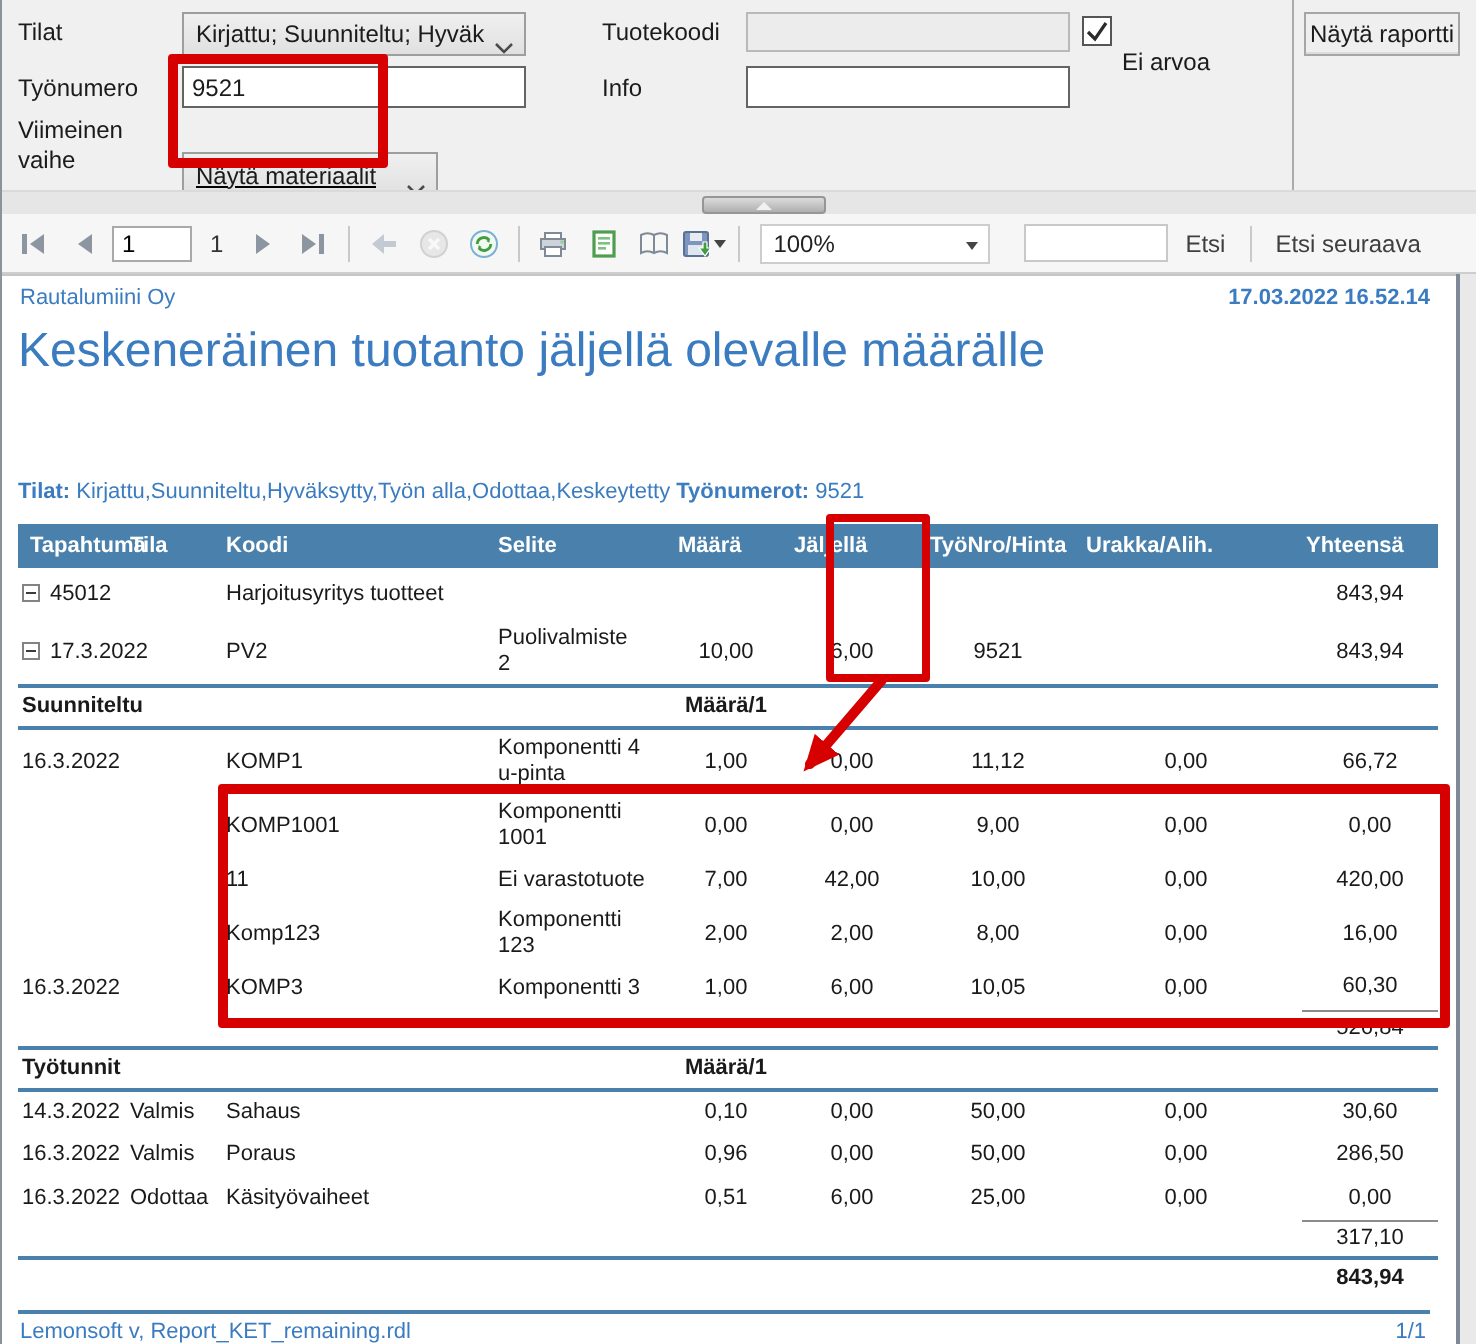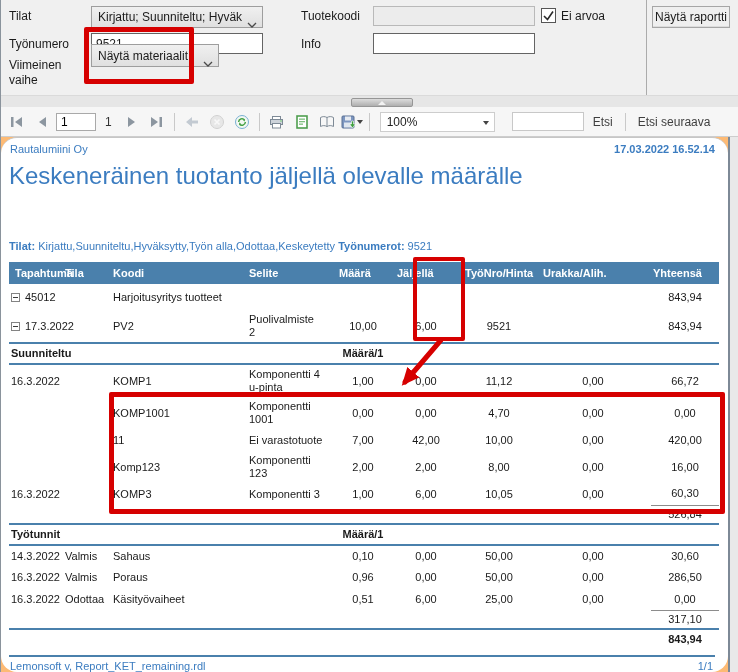--- a/index.html
+++ b/index.html
@@ -8,28 +8,28 @@
             border-left:1px solid #8a939c; font-family:"Liberation Sans",sans-serif; }
 
   
   .params { position:absolute; left:0; top:0; width:738px; height:95px; background:#F0F0F0; }
   .plabel { position:absolute; font-size:12px; color:#1b1b1b; }
   .lbl-tilat      { left:8px;  top:9px; }
   .lbl-tyonumero  { left:8px;  top:37px; }
   .lbl-vaihe      { left:8px;  top:58px; width:72px; line-height:15px; }
   .lbl-tuotekoodi { left:300px; top:9px; }
   .lbl-info       { left:300px; top:37px; }
-  .lbl-eiarvoa    { left:560px; top:9px;text-align:center; }
+  .lbl-eiarvoa    { left:560px; top:24px;text-align:center; }
 
   .combo { position:absolute; display:flex; align-items:center; padding:0 20px 0 6px;
            background:linear-gradient(#F0F0F0,#E0E0E0); border:1px solid #9E9E9E; }
   .combo .val { font-size:12px; color:#1b1b1b; white-space:nowrap; overflow:hidden; }
   .combo .chev { position:absolute; right:5px; top:50%; margin-top:-3px; }
   .cmb-tilat { left:90px; top:6px;  width:172px; height:22px; }
-  .cmb-vaihe { left:90px; top:44px; width:128px; height:23px; }
+  .cmb-vaihe { left:90px; top:76px; width:128px; height:23px;text-decoration:underline; }
 
   .tbox { position:absolute; border:1px solid #646464; background:#fff; font-size:12px;
           padding:0 4px; font-family:"Liberation Sans",sans-serif; color:#1b1b1b; }
   .txt-tyonumero { left:90px;  top:33px; width:172px; height:21px; }
   .txt-info      { left:372px; top:33px; width:162px; height:21px; }
   .tbox-disabled { left:372px; top:6px; width:162px; height:20px; background:#ECECEC; border:1px solid #B9B9B9; }
 
   .chk { position:absolute; left:540px; top:8px; width:15px; height:15px; background:#fff;
          border:1px solid #555; display:flex; align-items:center; justify-content:center; }
 
@@ -62,21 +62,21 @@
                border-left:3.5px solid transparent; border-right:3.5px solid transparent; border-top:4px solid #444; }
   .searchbox { width:72px; height:19px; border:1px solid #C8C8C8; font-size:12px; padding:0 4px;
                margin-left:14px; font-family:"Liberation Sans",sans-serif; }
   .findlink { font-size:12px; color:#3f3f3f; margin:0 6px; }
   .savewrap { display:flex; align-items:center; gap:2px; }
   .caret-sm { width:0; height:0; border-left:3px solid transparent; border-right:3px solid transparent;
               border-top:4px solid #444; }
 
   
   .report { position:absolute; left:0; top:137px; width:727px; height:535px; background:#fff;
-            border-top:1px solid #C6C6C6;border-radius:16px; }
+            border-top:1px solid #C6C6C6; }
   .right-edge  { position:absolute; left:727px; top:137px; width:2px; height:535px; background:#7D8996; }
   .right-strip { position:absolute; left:729px; top:137px; width:9px; height:535px; background:#E9E9E9; }
 
   .rtext { position:absolute; color:#3B7CC0; }
   .company  { left:9px; top:5px; font-size:11px; }
   .gendate  { right:13px; top:5px; font-size:11px; font-weight:bold; }
   .rtitle   { left:8px; top:22px; width:580px; font-size:24px; font-weight:normal; line-height:31px; }
   .filters  { left:8px; top:102px; font-size:11px; }
   .filters b { font-weight:bold; }
 
@@ -328,21 +328,21 @@
             <td class="c8 num">66,72</td>
           </tr>
           <tr class="row-data">
             <td class="c0"></td>
             <td class="c1"></td>
             <td class="c2">KOMP1001</td>
             <td class="c3">Komponentti
 1001</td>
             <td class="c4 num">0,00</td>
             <td class="c5 num">0,00</td>
-            <td class="c6 num">4,70</td>
+            <td class="c6 num">9,00</td>
             <td class="c7 num">0,00</td>
             <td class="c8 num">0,00</td>
           </tr>
           <tr class="row-data">
             <td class="c0"></td>
             <td class="c1"></td>
             <td class="c2">11</td>
             <td class="c3">Ei varastotuote</td>
             <td class="c4 num">7,00</td>
             <td class="c5 num">42,00</td>

